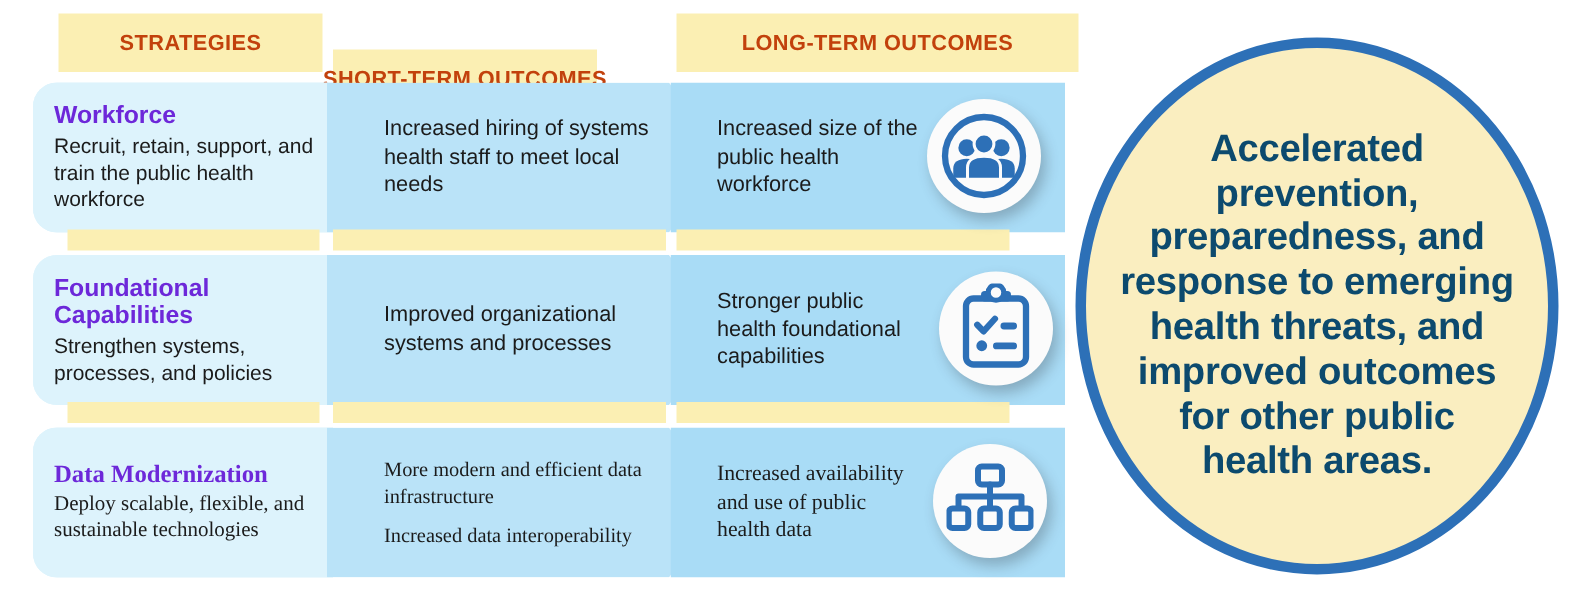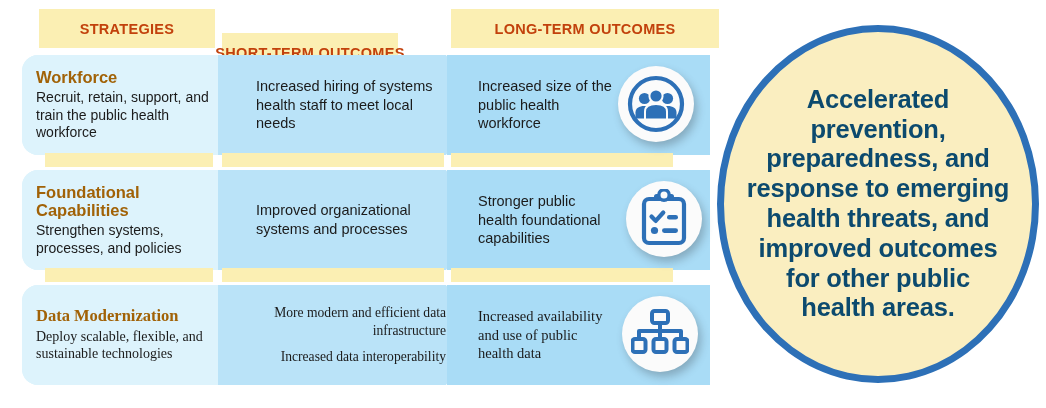--- a/index.html
+++ b/index.html
@@ -62,25 +62,25 @@
     -webkit-clip-path:polygon(0 0, 263px 0, 263px 100%, 0 100%);
     clip-path:polygon(0 0, 263px 0, 263px 100%, 0 100%);
   }
 
   
   .cell{position:absolute;top:0;height:100px;display:flex;flex-direction:column;justify-content:center;}
   .cell.strategy{left:36px;width:180px;}
   .cell.short{left:256px;width:190px;}
   .cell.long{left:478px;width:136px;}
 
-  .s-title{font-size:16.5px;font-weight:bold;color:#a16207;line-height:1.13;margin-bottom:2px;}
+  .s-title{font-size:16.5px;font-weight:bold;color:#6d28d9;line-height:1.13;margin-bottom:2px;}
   .s-desc{font-size:14px;color:#1b1b1b;line-height:1.26;}
   .o-text{font-size:14.5px;color:#1b1b1b;line-height:1.29;}
   .o-text + .o-text{margin-top:9px;}
-  .o-text.sm{font-size:13.6px;text-align:right;}
+  .o-text.sm{font-size:13.6px;}
 
   
   .divider{position:absolute;height:14px;background:#fbefb3;}
   .dv-a{left:45px;width:168px;}
   .dv-b{left:222px;width:222px;}
   .dv-c{left:451px;width:222px;}
   .div-row-1{top:153px;}
   .div-row-2{top:268px;}
 
   

